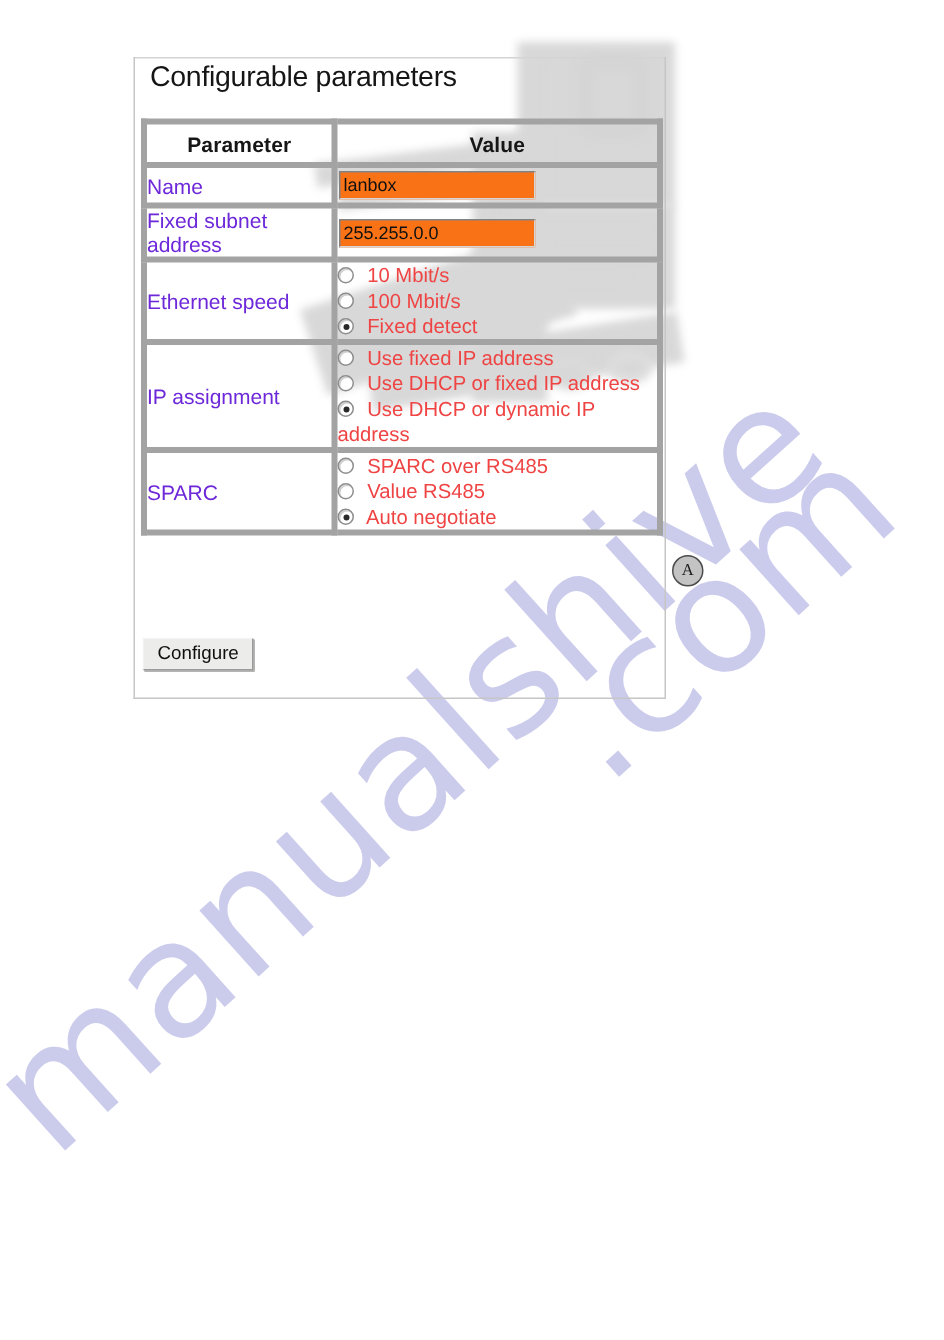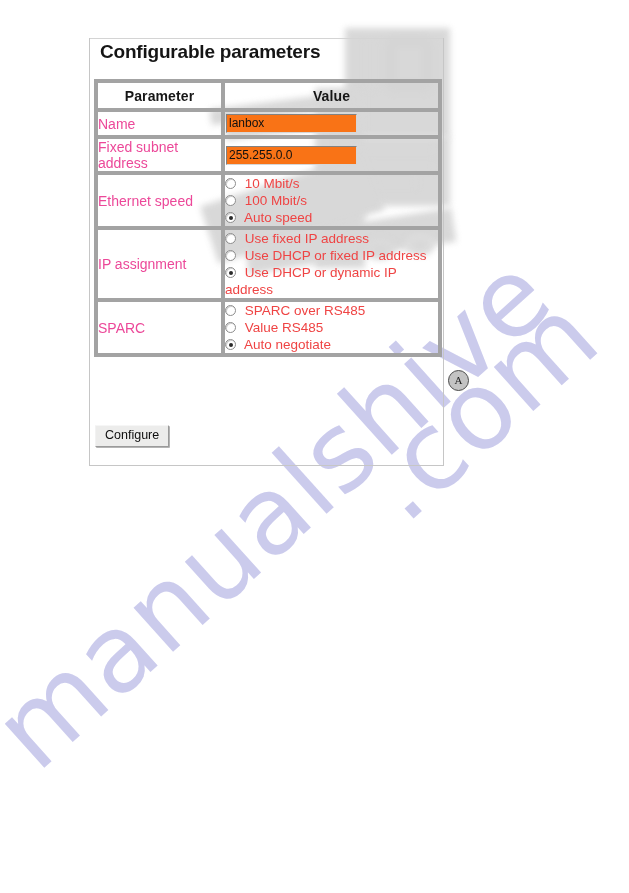--- a/index.html
+++ b/index.html
@@ -117,21 +117,21 @@
     height: 1px;
     background: #d4d4d4;
     z-index: 2;
   }
 
   .page-title {
     position: absolute;
     left: 100px;
     top: 41px;
     font-size: 19px;
-    font-weight: bold;
+    font-weight: normal;
     color: #151515;
     letter-spacing: -.2px;
     z-index: 4;
     font-family: "Liberation Sans", sans-serif;
     text-align: right;
   }
 
   
   .param-table {
     position: absolute;
@@ -156,21 +156,21 @@
     height: 25px;
     text-align: center;
     font-size: 14px;
     font-weight: bold;
     color: #161616;
     letter-spacing: .1px;
   }
 
   .cell-label {
     font-size: 14px;
-    color: #ec4899;
+    color: #6d28d9;
     padding: 4px 2px 4px 5px;
     line-height: 16px;
   }
   .cell-value {
     padding: 4px 4px 4px 5px;
     font-size: 13px;
     color: #1a1a1a;
     line-height: 17px;
   }
 
@@ -330,21 +330,21 @@
         <label class="radio-row">
           <span class="radio"></span>
           <span>10 Mbit/s</span>
         </label>
         <label class="radio-row">
           <span class="radio"></span>
           <span>100 Mbit/s</span>
         </label>
         <label class="radio-row">
           <span class="radio on"></span>
-          <span>Auto speed</span>
+          <span>Fixed detect</span>
         </label>
       </td>
     </tr>
 
     <tr>
       <td class="cell-label">IP assignment</td>
       <td class="cell-value radio-group">
         <label class="radio-row">
           <span class="radio"></span>
           <span>Use fixed IP address</span>

